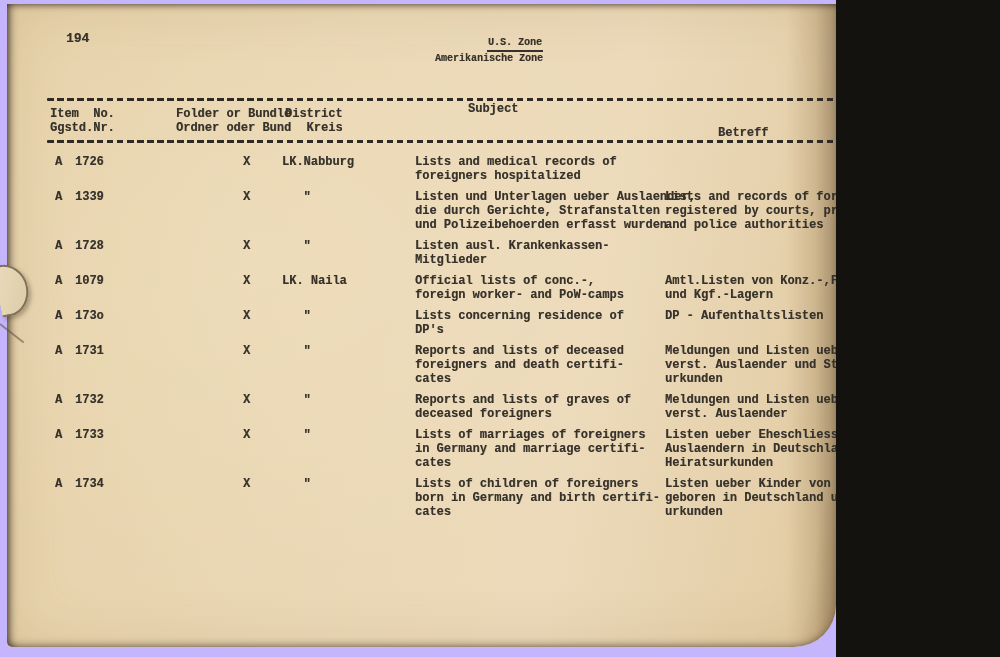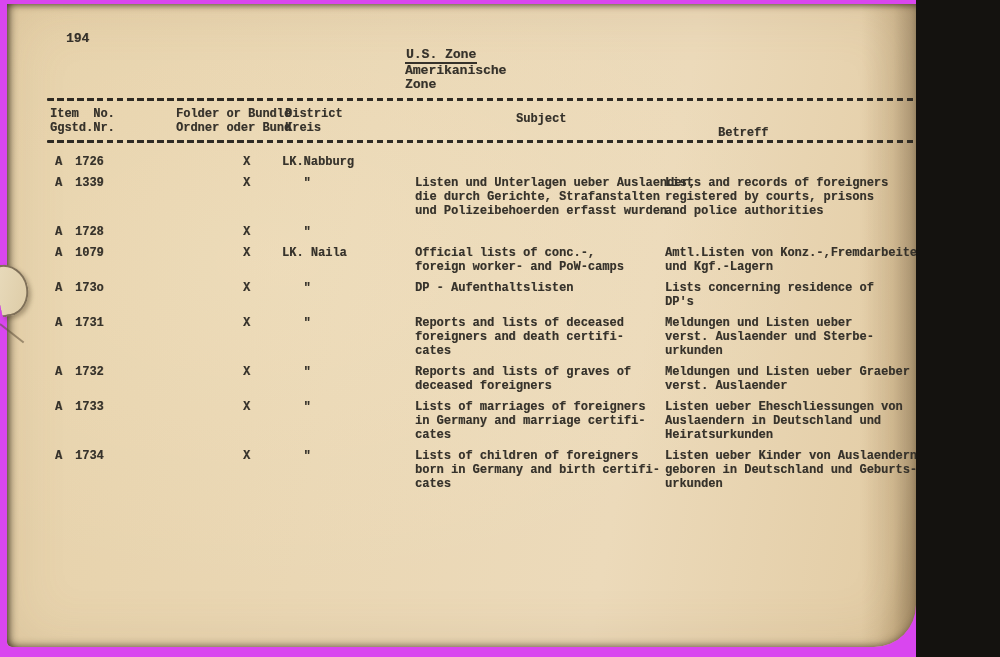--- a/index.html
+++ b/index.html
@@ -1,22 +1,22 @@
 <!DOCTYPE html>
 <html><head>
 <meta charset="utf-8">
 <style>
   * { margin:0; padding:0; box-sizing:border-box; }
   body {
     font-family: "Liberation Mono", "DejaVu Sans Mono", monospace;
     background:#14120f;
   }
   .scan {
-    position:relative; width:916px; height:657px;
-    background:#d946ef; overflow:hidden;
+    position:relative; width:836px; height:657px;
+    background:#c4b5fd; overflow:hidden;
   }
   .paper {
     position:absolute; left:7px; top:4px; right:0; bottom:10px;
     background:
       radial-gradient(ellipse at 30% 40%, rgba(255,245,220,0.18), rgba(0,0,0,0) 60%),
       linear-gradient(90deg, rgba(0,0,0,0) 94%, rgba(120,90,45,0.18) 97.5%, rgba(70,50,25,0.38) 100%),
       linear-gradient(100deg, #e6d1a9 0%, #ead7b4 38%, #ecdaba 68%, #e3cda6 96%, #cdb58c 100%);
     border-radius: 0 0 42px 5px;
     box-shadow:
       inset 7px 0 8px -5px rgba(45,35,22,0.85),
@@ -36,34 +36,34 @@
     transform: rotate(-12deg);
     box-shadow: 2px 3px 4px rgba(60,45,25,0.35);
   }
   .page-tab-crease {
     position:absolute; left:0px; top:323px; width:30px; height:2px;
     background: rgba(95,80,58,0.55);
     transform: rotate(38deg); transform-origin:left center;
   }
   .ink { color:#36322b; font-weight:bold; text-shadow:0.4px 0.4px 0 rgba(54,50,43,0.45); }
   .page-number { position:absolute; left:66px; top:31px; font-size:13px; }
-  .title-block { position:absolute; left:405px; top:48px; width:138px; text-align:left; font-size:13px; line-height:14px; }
+  .title-block { position:absolute; left:405px; top:36px; width:138px; text-align:right; font-size:10px; line-height:14px; }
   .title-en { display:inline-block; border-bottom:2px solid #36322b; padding:0 1px 0px 1px; }
   .doc-table { position:absolute; left:47px; top:98px; width:899px; font-size:12px; }
   .rule {
     height:3px; width:100%;
     background: repeating-linear-gradient(90deg, #2f2b24 0px, #2f2b24 6.5px, rgba(0,0,0,0) 6.5px, rgba(0,0,0,0) 10px);
     border-radius:1px;
   }
-  .thead { position:relative; height:39px; }
+  .thead { position:relative; height:39px;text-align:right; }
   .hcell { position:absolute; top:7px; white-space:pre; line-height:13.5px; font-size:12px; }
   .h-item     { left:3px; }
   .h-folder   { left:98px;margin-left:31px; }
   .h-district { left:238px; }
-  .h-subject  { left:421px; top:12px;margin-left:48px; }
+  .h-subject  { left:421px; top:2px; }
   .h-betreff  { left:671px; top:26px; }
   .tbody { margin-top:12px; }
   .row {
     display:grid;
     grid-template-columns: 20px 168px 39px 133px 250px 281px;
     padding-left:8px;
     margin-bottom:7px;
     align-items:start;
   }
   .cell { white-space:pre; line-height:14px; font-size:12px; }
@@ -100,61 +100,65 @@
 
     <div class="rule"></div>
 
     <div class="tbody">
 
       <div class="row">
         <span class="cell">A</span>
         <span class="cell">1726</span>
         <span class="cell">X</span>
         <span class="cell">LK.Nabburg</span>
+        <span class="cell">Lists and medical records of
+foreigners hospitalized</span>
       </div>
 
       <div class="row">
         <span class="cell">A</span>
         <span class="cell">1339</span>
         <span class="cell">X</span>
         <span class="cell">   "</span>
         <span class="cell">Listen und Unterlagen ueber Auslaender,
 die durch Gerichte, Strafanstalten
 und Polizeibehoerden erfasst wurden</span>
         <span class="cell">Lists and records of foreigners
 registered by courts, prisons
 and police authorities</span>
       </div>
 
       <div class="row">
         <span class="cell">A</span>
         <span class="cell">1728</span>
         <span class="cell">X</span>
         <span class="cell">   "</span>
+        <span class="cell">Listen ausl. Krankenkassen-
+Mitglieder</span>
       </div>
 
       <div class="row">
         <span class="cell">A</span>
         <span class="cell">1079</span>
         <span class="cell">X</span>
         <span class="cell">LK. Naila</span>
         <span class="cell">Official lists of conc.-,
 foreign worker- and PoW-camps</span>
         <span class="cell">Amtl.Listen von Konz.-,Fremdarbeiter-
 und Kgf.-Lagern</span>
       </div>
 
       <div class="row">
         <span class="cell">A</span>
         <span class="cell">173o</span>
         <span class="cell">X</span>
         <span class="cell">   "</span>
-        <span class="cell">DP - Aufenthaltslisten</span>
         <span class="cell">Lists concerning residence of
 DP's</span>
+        <span class="cell">DP - Aufenthaltslisten</span>
       </div>
 
       <div class="row">
         <span class="cell">A</span>
         <span class="cell">1731</span>
         <span class="cell">X</span>
         <span class="cell">   "</span>
         <span class="cell">Reports and lists of deceased
 foreigners and death certifi-
 cates</span>

